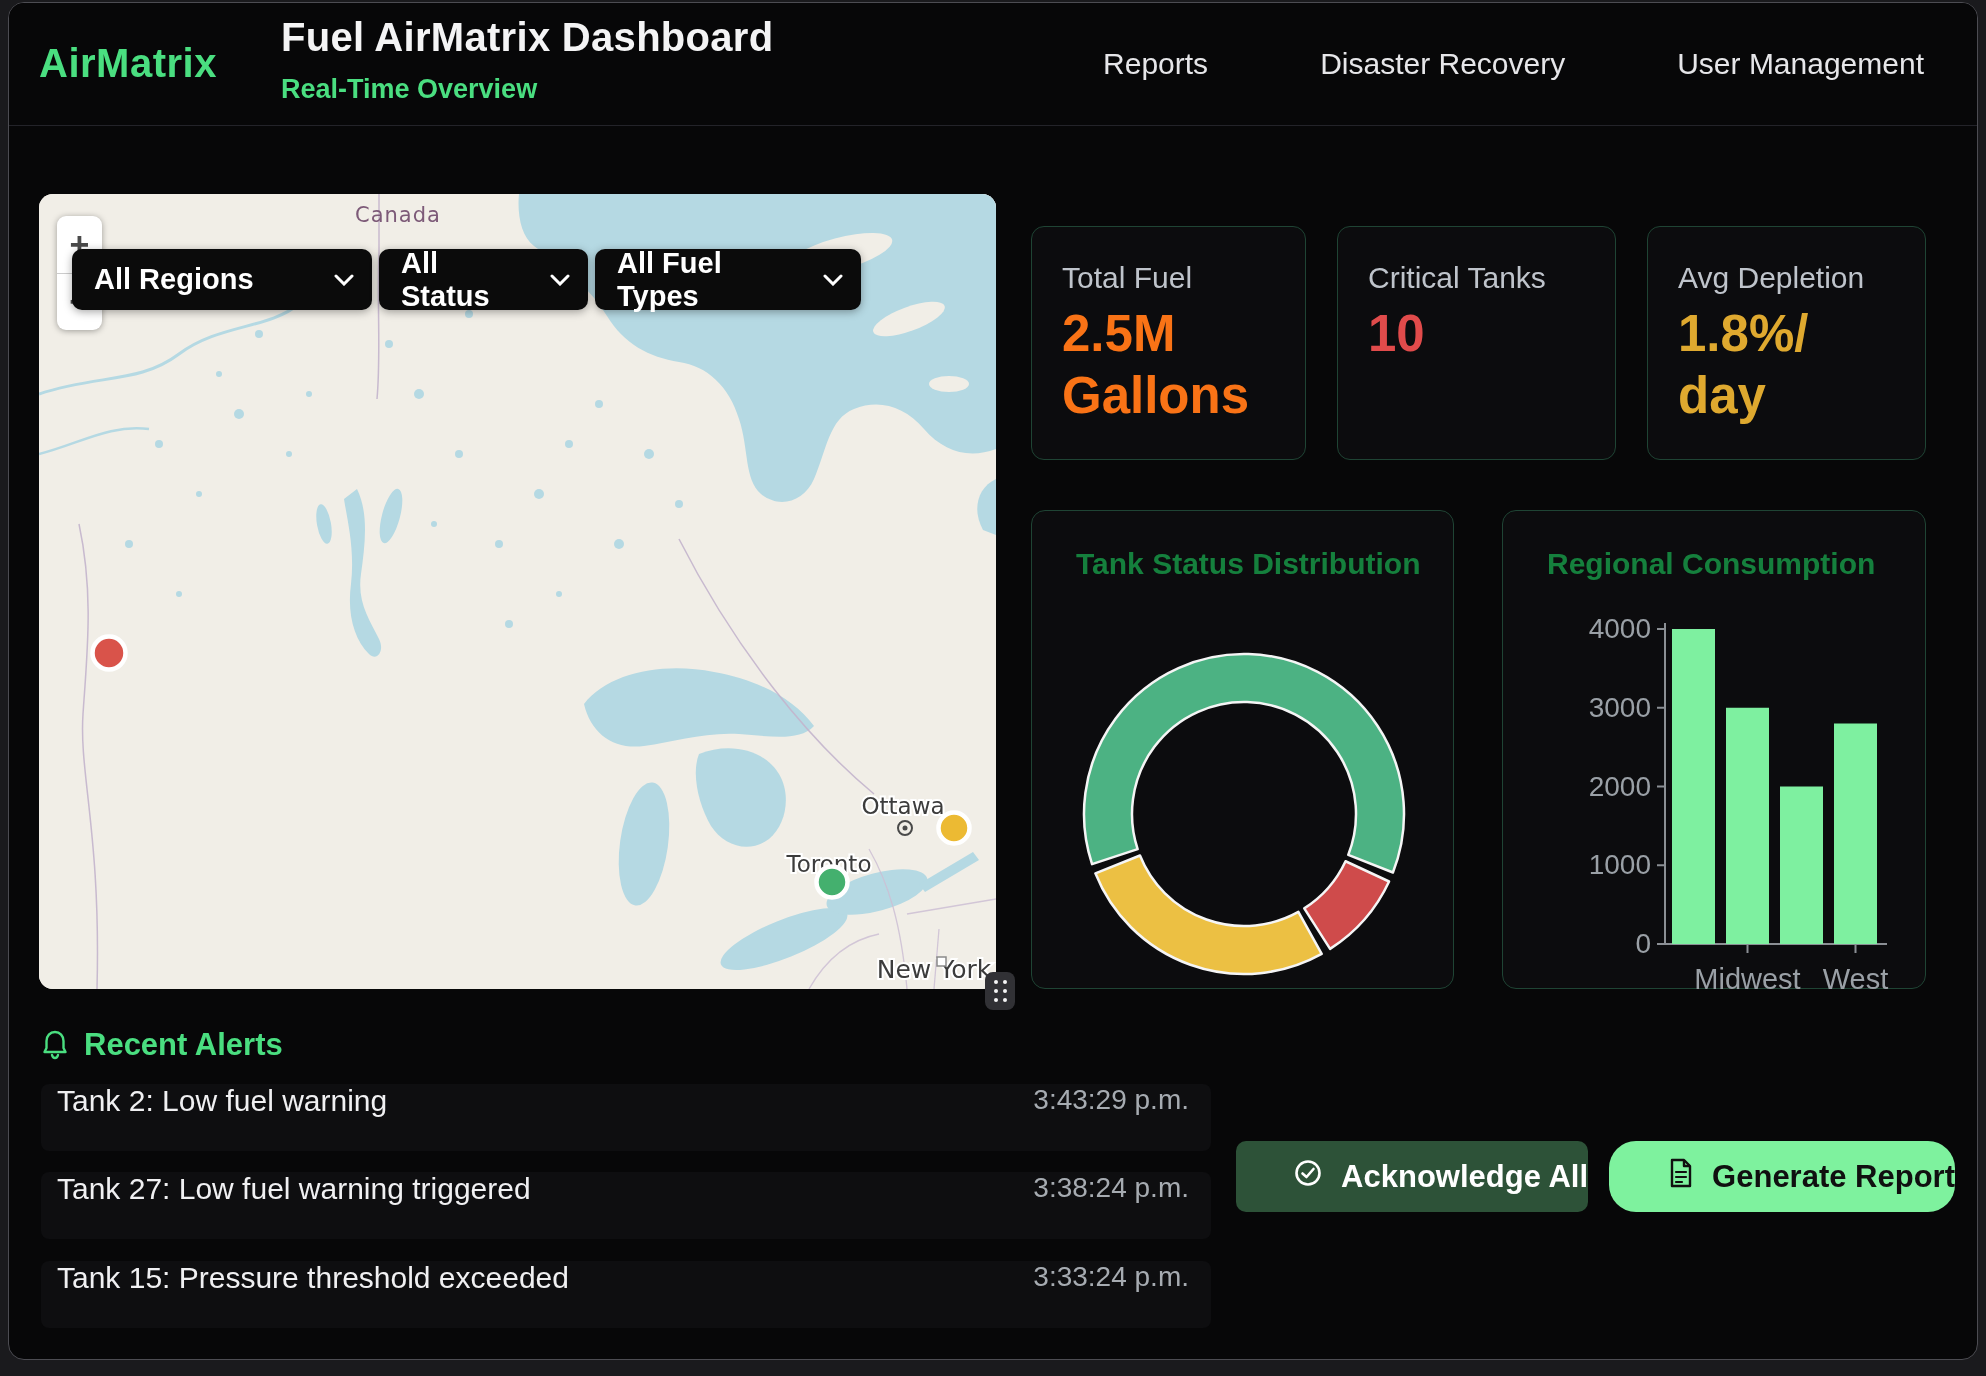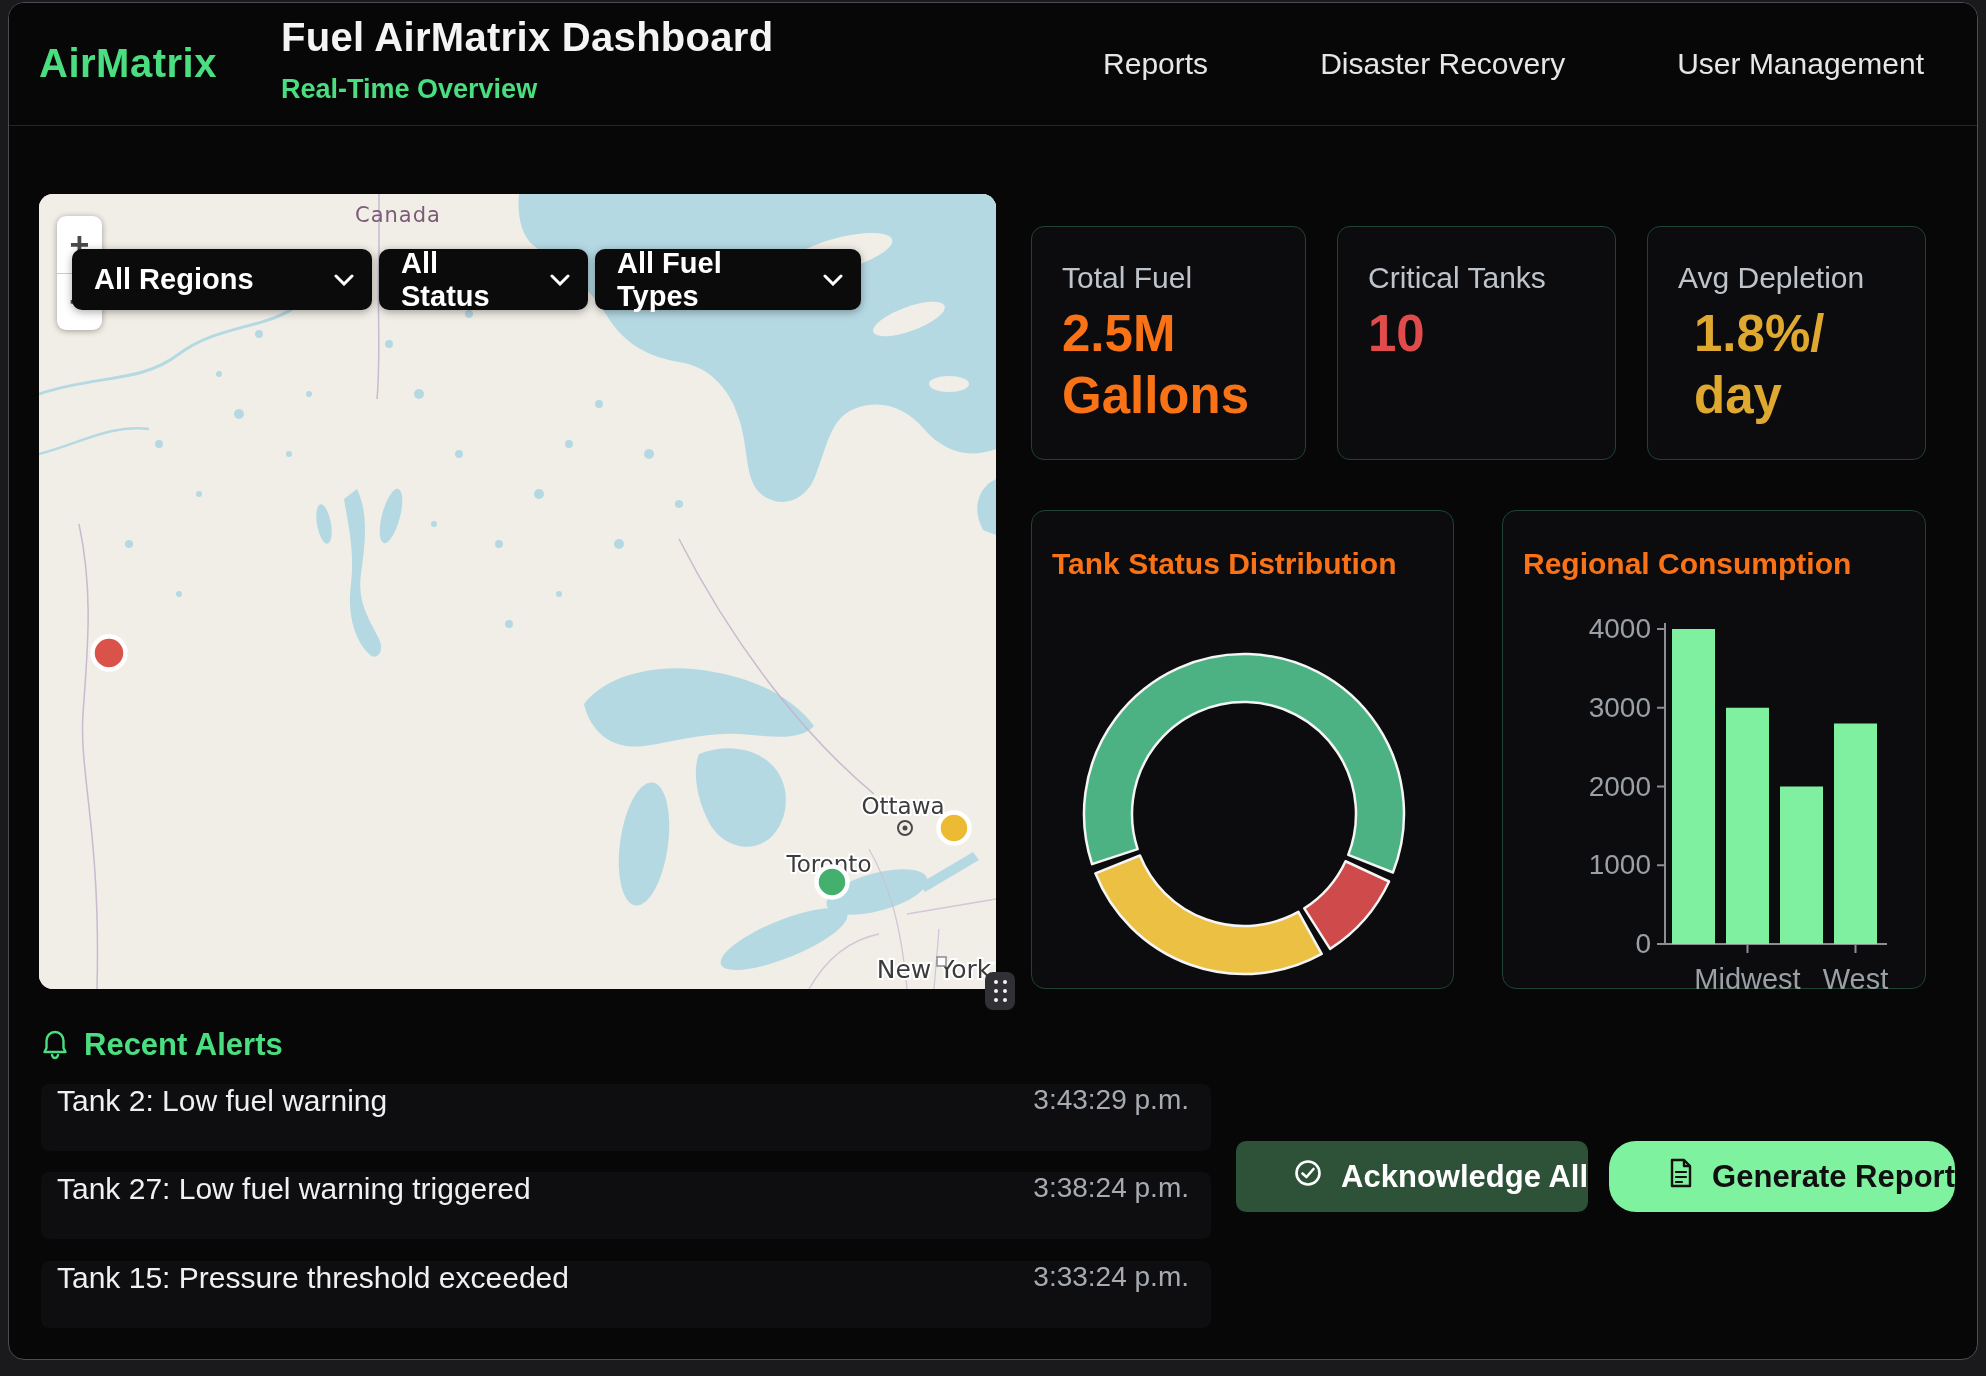--- a/index.html
+++ b/index.html
@@ -29,21 +29,21 @@
   .draghandle{position:absolute;left:976px;top:969px;width:30px;height:38px;background:#313135;border-radius:8px;
               display:grid;grid-template-columns:repeat(2,1fr);align-content:center;justify-items:center;row-gap:5px;
               padding:0 6px;box-sizing:border-box;z-index:4;cursor:grab;}
   .draghandle i{width:4px;height:4px;border-radius:50%;background:#f5f5f5;}
   
   .kpi{position:absolute;top:223px;height:234px;background:#0c0c0e;border:1.5px solid #1f4434;border-radius:13px;box-sizing:border-box;}
   .kpi .klabel{position:absolute;left:30px;top:34px;font-size:30px;color:#bfc4cb;}
   .kpi .kvalue{position:absolute;left:30px;top:76px;font-size:51px;font-weight:bold;line-height:1.22;}
   
   .card{position:absolute;top:507px;height:479px;background:#0c0c0e;border:1.5px solid #1f4434;border-radius:14px;box-sizing:border-box;}
-  .card .ctitle{position:absolute;left:20px;top:36px;font-size:30px;font-weight:bold;color:#f97316;}
+  .card .ctitle{position:absolute;left:44px;top:36px;font-size:30px;font-weight:bold;color:#15803d;}
   
   .alerts-title{position:absolute;left:75px;top:1024px;font-size:31px;font-weight:bold;color:#4ade80;}
   .bell{position:absolute;left:33px;top:1026px;}
   .alert-row{position:absolute;left:32px;width:1170px;height:67px;background:#0e0e10;border-radius:8px;
              display:flex;justify-content:space-between;padding:0 22px 0 16px;box-sizing:border-box;cursor:pointer;}
   .alert-text{font-size:30px;color:#f0f0f2;}
   .alert-time{font-size:28px;color:#a6abb1;}
   
   .btn{position:absolute;top:1138px;height:71px;border-radius:10px;display:flex;align-items:center;justify-content:flex-end;
        gap:18px;font-size:31px;font-weight:bold;cursor:pointer;box-sizing:border-box;}
@@ -203,21 +203,21 @@
   </div>
   <div class="kpi" style="left:1328px;width:279px;">
     <div class="klabel">Critical Tanks</div>
     <div class="kvalue" style="color:#e14b4b;">
       <div>10</div>
         <div></div>
     </div>
   </div>
   <div class="kpi" style="left:1638px;width:279px;">
     <div class="klabel">Avg Depletion</div>
-    <div class="kvalue" style="color:#dfa92f;margin-left:16px;">
+    <div class="kvalue" style="color:#dfa92f;">
       <div>1.8%/</div>
         <div>day</div>
     </div>
   </div>
 
   <div class="card" style="left:1022px;width:423px;">
     <div class="ctitle">Tank Status Distribution</div>
     <svg id="donut-svg" width="423" height="479" viewBox="0 0 423 479" style="position:absolute;left:0;top:0;">
         <path d="M60.04813980769973,353.10620903740005 A160,160 0 1 1 360.9179274113042,361.5102631640085 L316.24254918791297,343.9571842148059 A112,112 0 1 0 105.6336978653898,338.07434632618003 Z" fill="#4cb283" stroke="#f5f5f5" stroke-width="2.5" stroke-linejoin="round"></path>
         <path d="M357.0681993441214,370.4923517078362 A160,160 0 0 1 298.08566424728394,437.8675587793591 L272.2599649730988,397.4072911455514 A112,112 0 0 0 313.547739540885,350.2446461954853 Z" fill="#cf4b4b" stroke="#f5f5f5" stroke-width="2.5" stroke-linejoin="round"></path>

